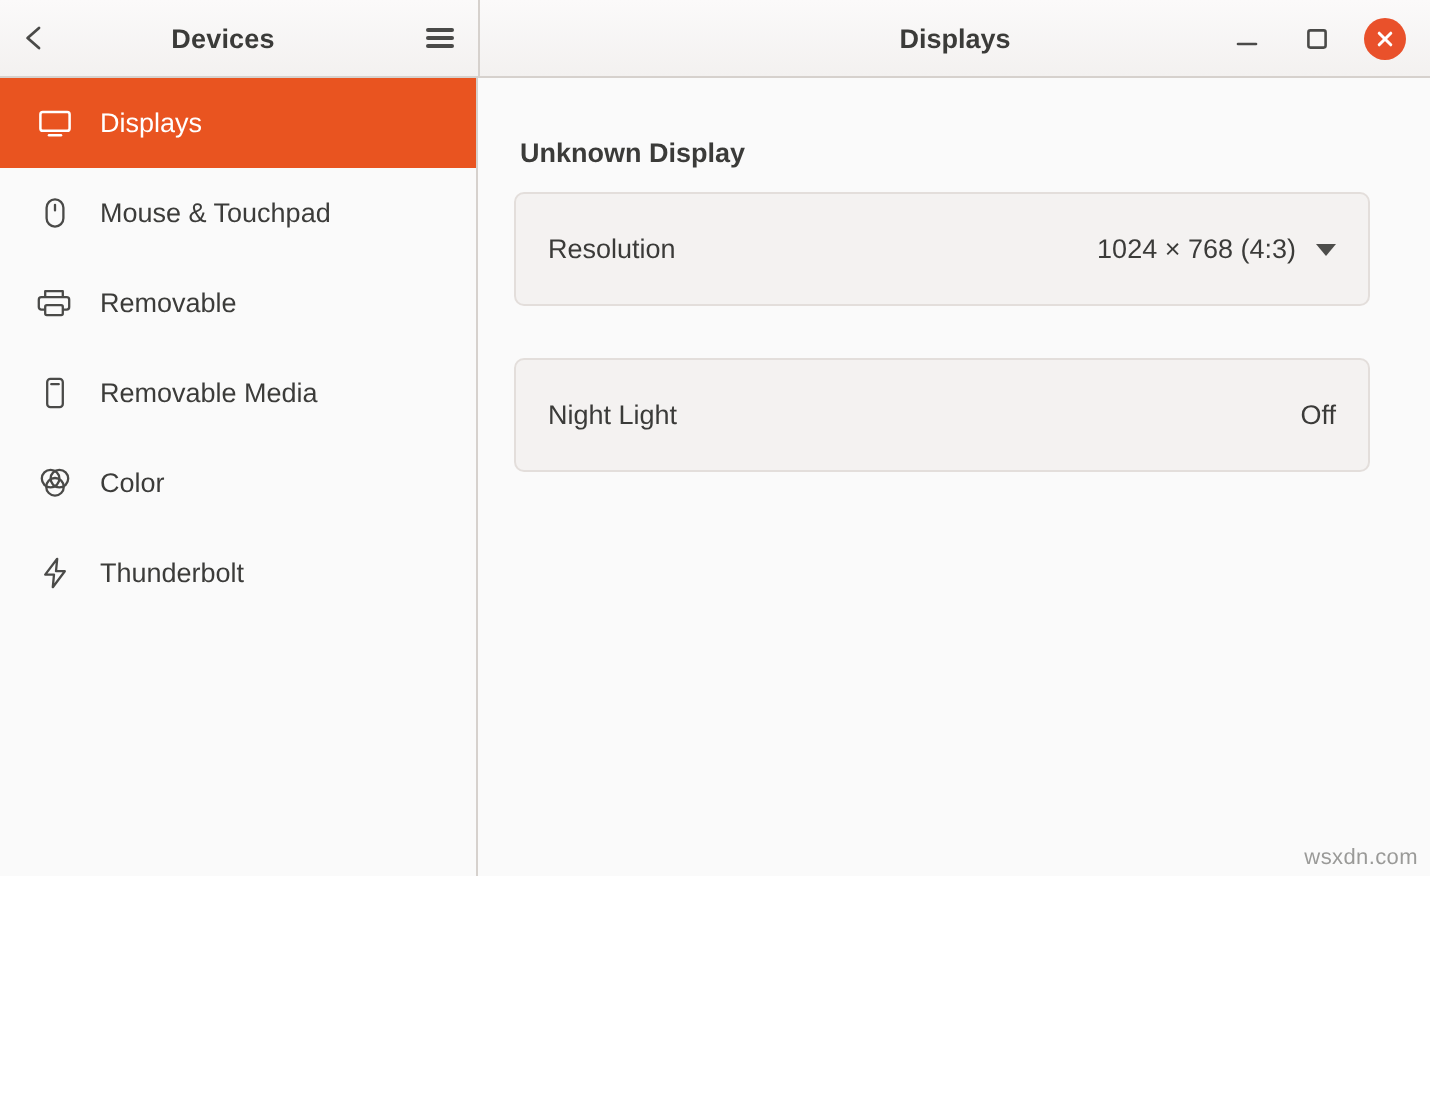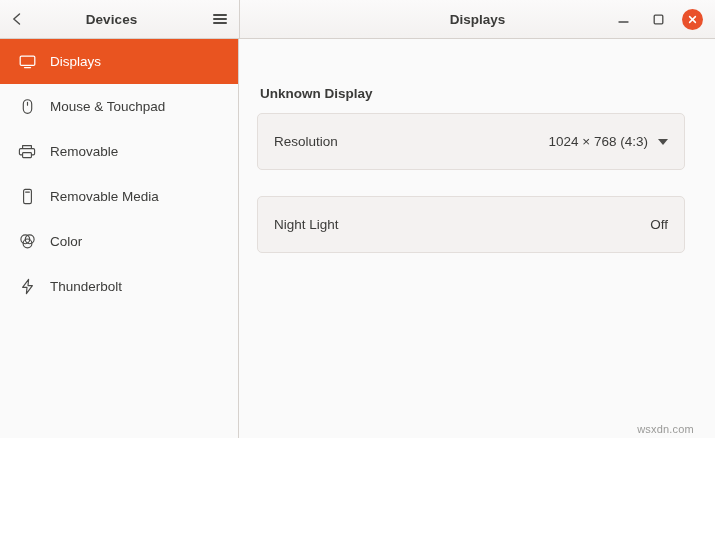--- a/index.html
+++ b/index.html
@@ -160,21 +160,21 @@
     flex: 1;
     background: #fafafa;
     padding: 30px 30px 0 18px;
     box-sizing: border-box;
     overflow: hidden;
   }
   .section-title {
     font-size: 13.5px;
     font-weight: bold;
     color: #3b3b39;
-    margin: 17px 0 12px 3px;
+    margin: 0 0 12px 3px;
   }
   .card {
     background: #f4f2f1;
     border: 1px solid #e3dedb;
     border-radius: 5px;
     overflow: hidden;
   }
   .card + .card { margin-top: 26px; }
   .row {
     height: 55px;
@@ -199,21 +199,21 @@
   .row-value .val { margin-right: 10px; }
   .row-value.plain .val { margin-right: 0; }
   .caret {
     width: 0; height: 0;
     border-left: 5px solid transparent;
     border-right: 5px solid transparent;
     border-top: 6px solid #4d4d4b;
   }
   .watermark {
     position: absolute;
-    right: 21px;
+    right: 6px;
     bottom: 3px;
     font-size: 11px;
     color: #9a9a98;
     letter-spacing: 0.2px;
   }
 </style>
 </head>
 <body>
 
 <div class="window">

